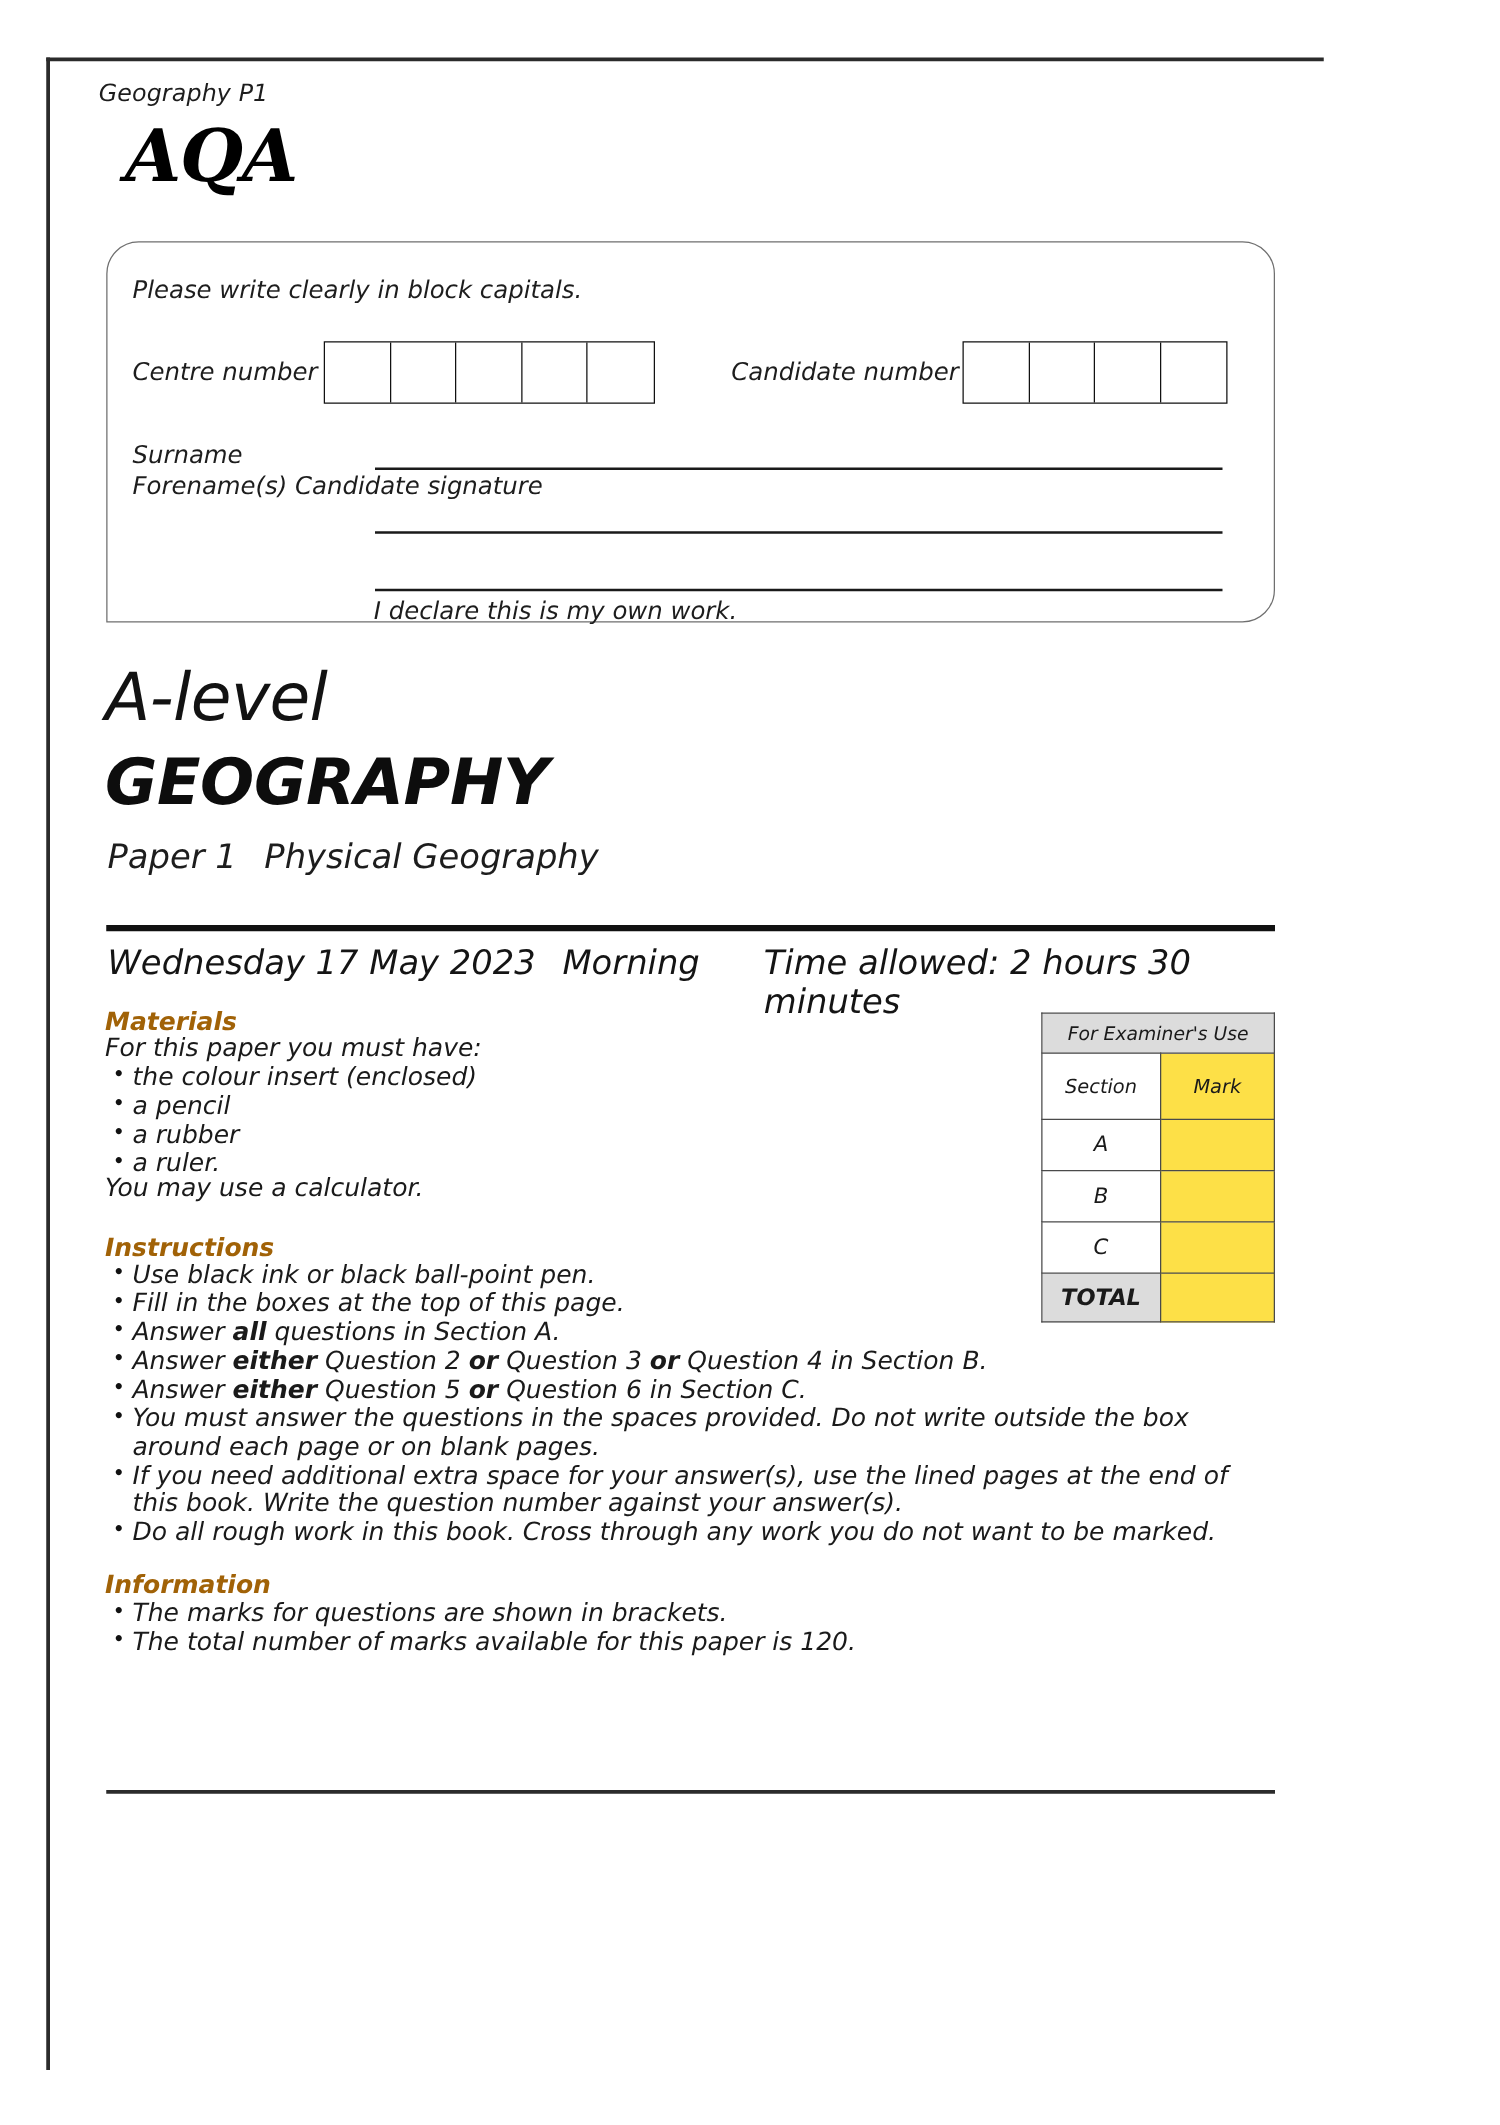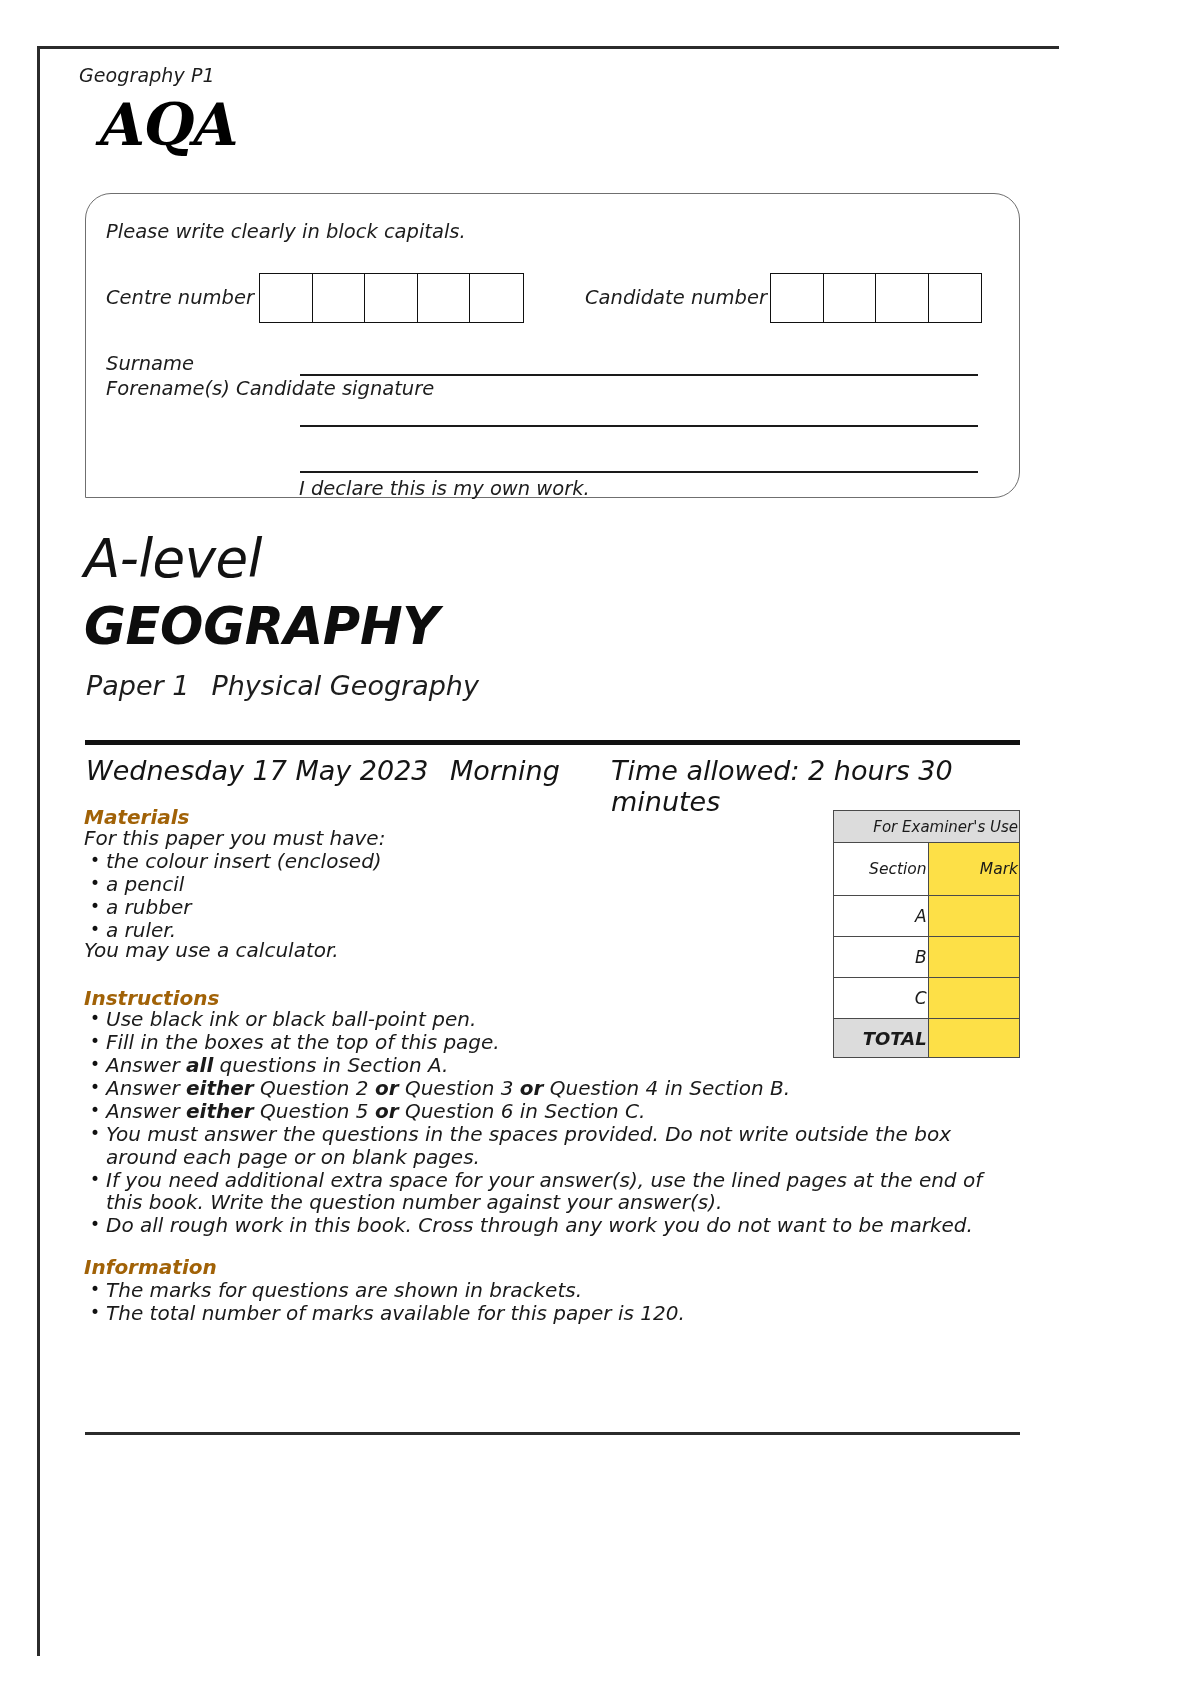--- a/index.html
+++ b/index.html
@@ -223,21 +223,21 @@
   .ex-table {
     position: absolute;
     left: 833px; top: 810px;
     width: 187px;
     border-collapse: collapse;
     font-size: 15.5px;
     color: #1a1a1a;
   }
   .ex-table td {
     border: 1.6px solid #4a4a4a;
-    text-align: right;
+    text-align: center;
     box-sizing: border-box;
   }
   .ex-table .hdr {
     background: #dcdcdc;
     height: 32px;
     font-size: 15px;
   }
   .ex-table .sec-col {
     width: 95px;
     background: #fff;

